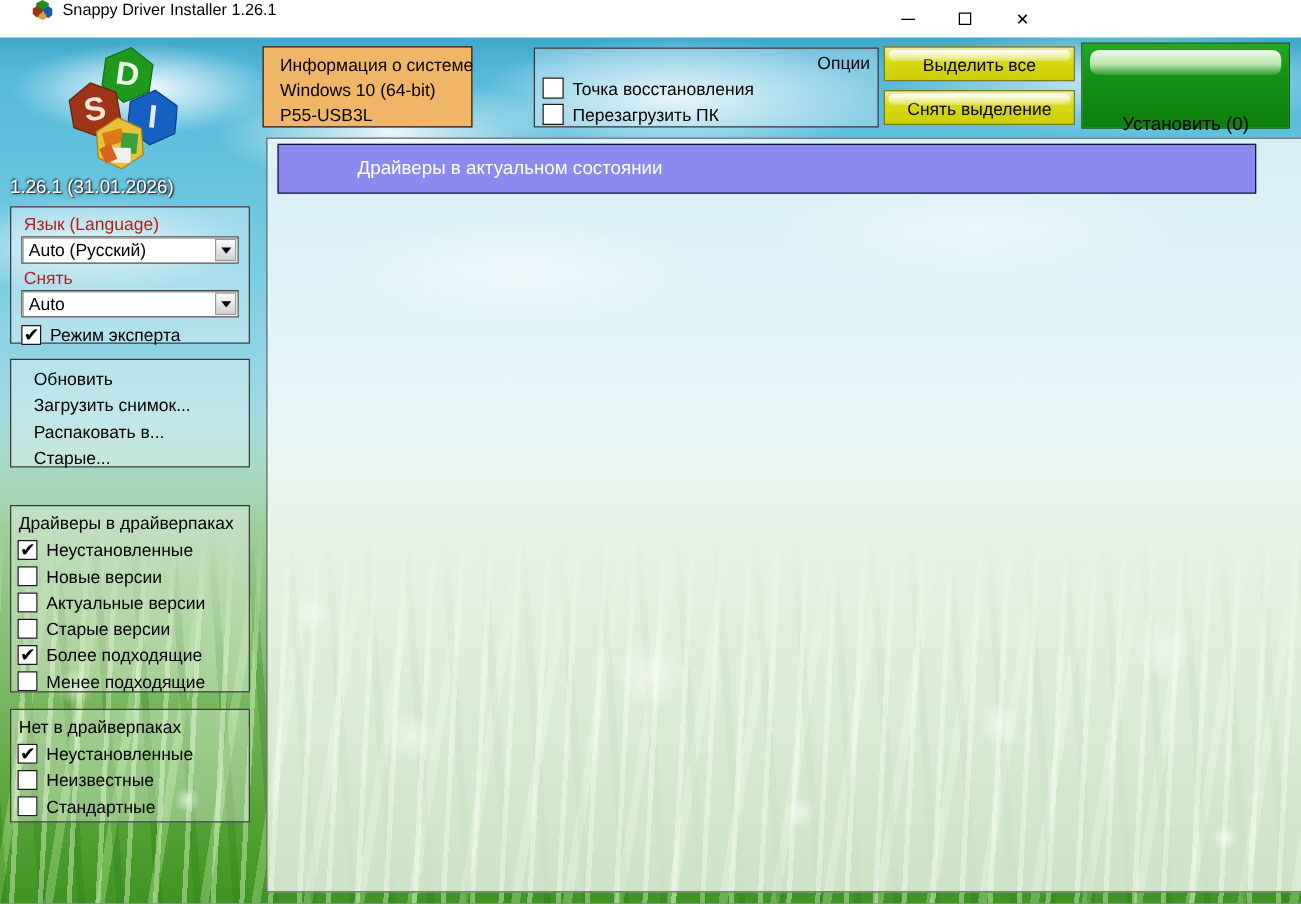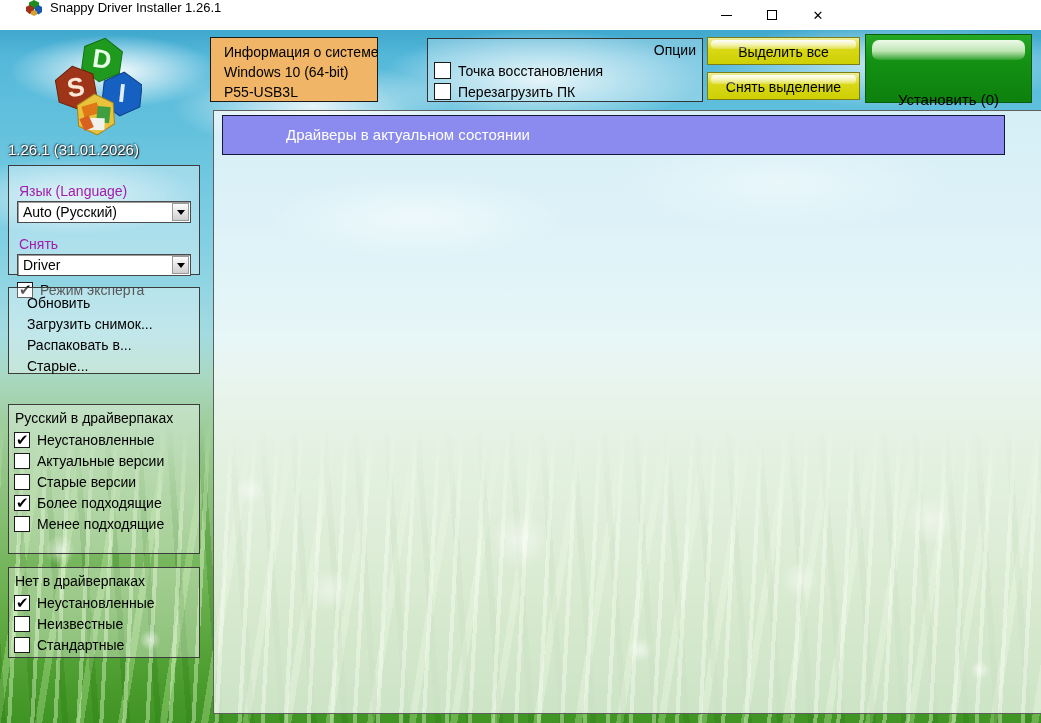--- a/index.html
+++ b/index.html
@@ -48,21 +48,21 @@
       radial-gradient(circle 14px at 980px 240px,rgba(255,255,255,.6),rgba(255,255,255,0) 70%),
       radial-gradient(circle 20px at 250px 60px,rgba(255,255,255,.45),rgba(255,255,255,0) 70%);}
 
   
   .side-panel{position:absolute;background:rgba(255,255,255,.34);border:1px solid #3c3c3c;}
   #sdi-logo{position:absolute;left:50px;top:32px;}
   #version-label{position:absolute;left:8px;top:141px;font-size:15px;color:#fff;
     text-shadow:1px 1px 1px #222,-1px -1px 1px rgba(0,0,0,.35),0 0 3px rgba(0,0,0,.6);}
 
   #lang-panel{left:8px;top:165px;width:192px;height:110px;padding:4px 8px;}
-  .side-label{font-size:14px;color:#a21caf;margin:13px 0 2px 2px;}
+  .side-label{font-size:14px;color:#b91c1c;margin:1px 0 2px 2px;}
   .combo{position:relative;height:22px;background:#fff;border:1px solid #4a4a4a;box-shadow:inset 1px 1px 0 #9a9a9a;margin-bottom:3px;cursor:default;}
   .combo-value{position:absolute;left:5px;top:2px;font-size:14px;color:#000;white-space:nowrap;}
   .combo-arrow{position:absolute;right:1px;top:1px;bottom:1px;width:17px;background:linear-gradient(180deg,#fdfdfd,#cfcfcf);
     border:1px solid #9a9a9a;display:flex;align-items:center;justify-content:center;}
   .combo-arrow::after{content:"";width:0;height:0;border-left:4px solid transparent;border-right:4px solid transparent;border-top:5px solid #000;}
 
   .check-row{position:relative;display:flex;align-items:center;height:21px;}
   .checkbox{flex:0 0 auto;width:16px;height:16px;background:#fff;border:1px solid #1a1a1a;position:relative;}
   .check-row.checked .checkbox::after{content:"\2714";position:absolute;left:1px;top:-2px;font-size:15px;color:#000;}
   .check-label{margin-left:7px;font-size:14px;color:#000;white-space:nowrap;}
@@ -157,41 +157,45 @@
   <div id="version-label">1.26.1 (31.01.2026)</div>
 
   <div id="lang-panel" class="side-panel">
     <div class="side-label">Язык (Language)</div>
     <div class="combo">
       <span class="combo-value">Auto (Русский)</span>
       <span class="combo-arrow"></span>
     </div>
     <div class="side-label">Снять</div>
     <div class="combo">
-      <span class="combo-value">Driver</span>
+      <span class="combo-value">Auto</span>
       <span class="combo-arrow"></span>
     </div>
     <div class="check-row checked" style="margin-top:3px">
       <span class="checkbox"></span>
       <span class="check-label">Режим эксперта</span>
     </div>
   </div>
 
   <div id="menu-panel" class="side-panel">
     <div class="menu-item">Обновить</div>
     <div class="menu-item">Загрузить снимок...</div>
     <div class="menu-item">Распаковать в...</div>
     <div class="menu-item">Старые...</div>
   </div>
 
   <div id="found-panel" class="side-panel">
-    <div class="panel-title">Русский в драйверпаках</div>
+    <div class="panel-title">Драйверы в драйверпаках</div>
     <div class="check-row checked">
       <span class="checkbox"></span>
       <span class="check-label">Неустановленные</span>
+    </div>
+    <div class="check-row">
+      <span class="checkbox"></span>
+      <span class="check-label">Новые версии</span>
     </div>
     <div class="check-row">
       <span class="checkbox"></span>
       <span class="check-label">Актуальные версии</span>
     </div>
     <div class="check-row">
       <span class="checkbox"></span>
       <span class="check-label">Старые версии</span>
     </div>
     <div class="check-row checked">

